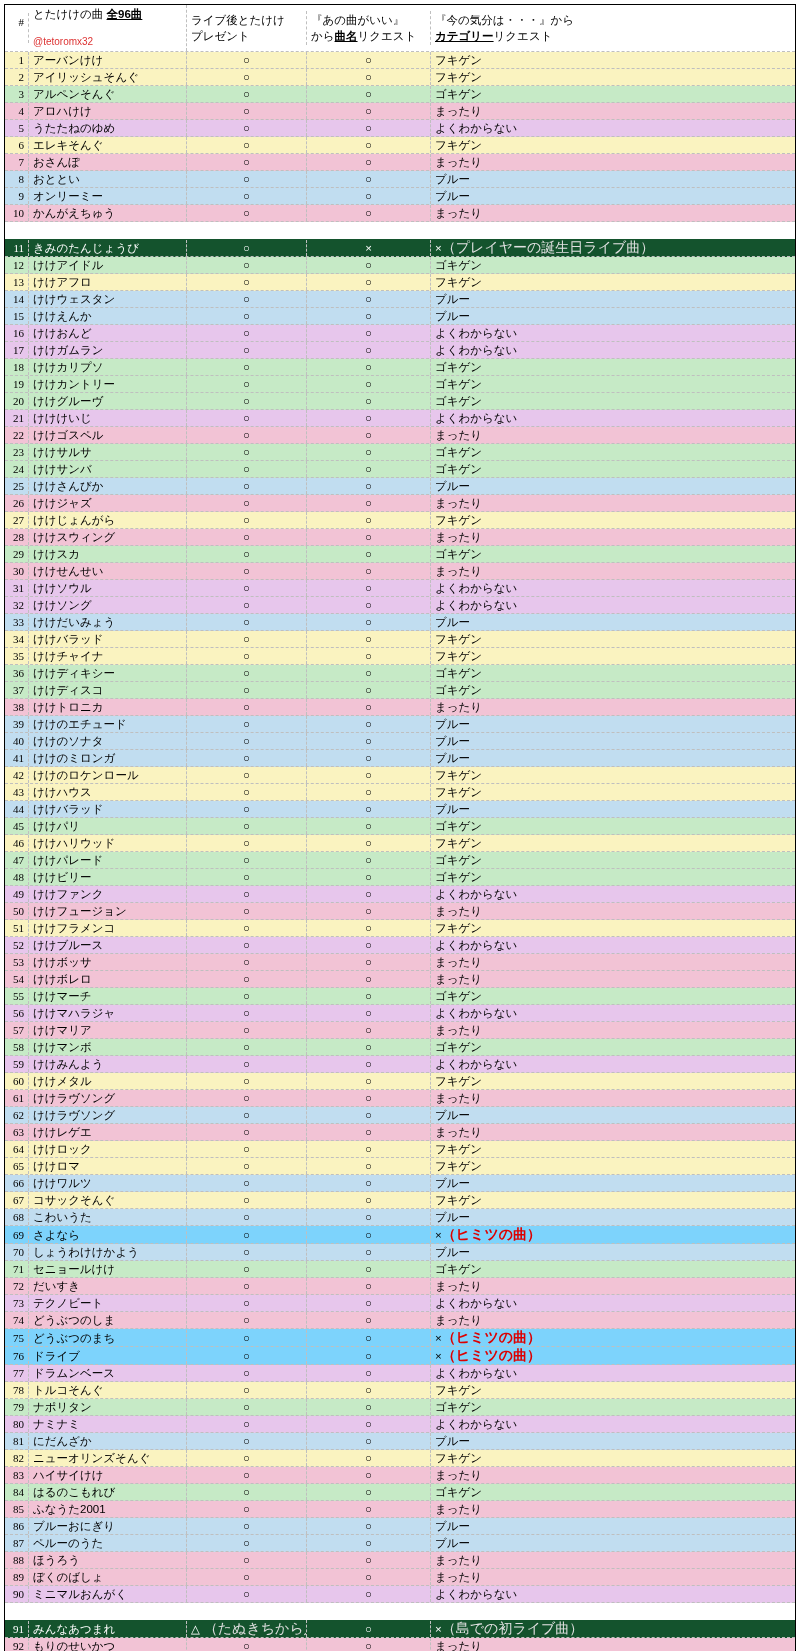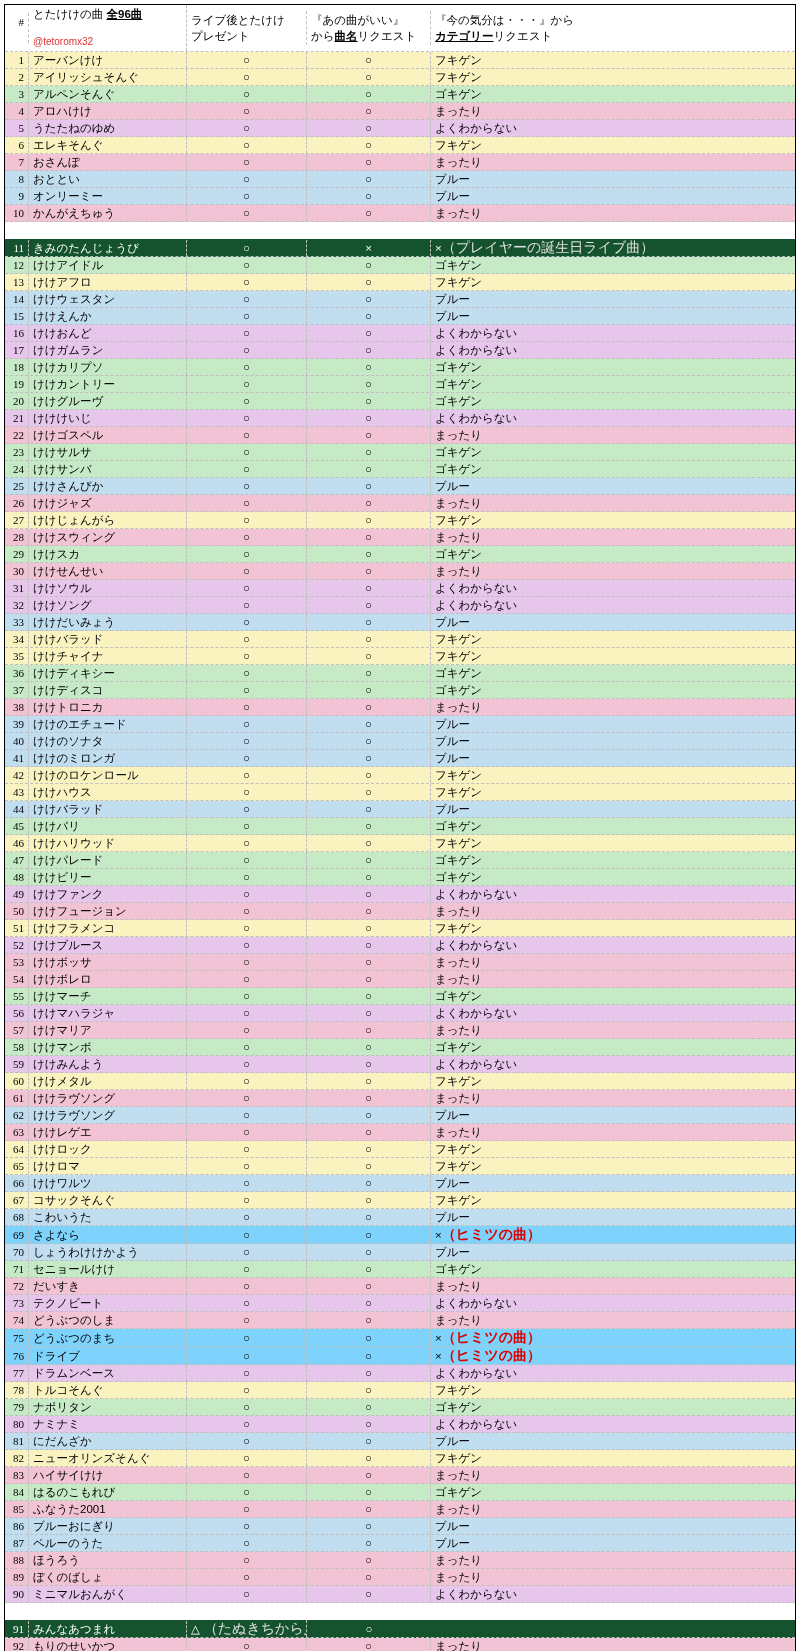--- a/index.html
+++ b/index.html
@@ -714,20 +714,21 @@
         <div class="cell c1">ミニマルおんがく</div>
         <div class="cell c2">○</div>
         <div class="cell c3">○</div>
         <div class="cell c4">よくわからない</div>
       </div>
       <div class="row bg-gray">
         <div class="cell c0">91</div>
         <div class="cell c1">みんなあつまれ</div>
         <div class="cell c2">△<span class="note"> （たぬきちから入手）</span></div>
         <div class="cell c3">○</div>
+        <div class="cell c4">×<span class="note">（島での初ライブ曲）</span></div>
       </div>
       <div class="row bg-pink">
         <div class="cell c0">92</div>
         <div class="cell c1">もりのせいかつ</div>
         <div class="cell c2">○</div>
         <div class="cell c3">○</div>
         <div class="cell c4">まったり</div>
       </div>
       <div class="row bg-yellow">
         <div class="cell c0">93</div>

